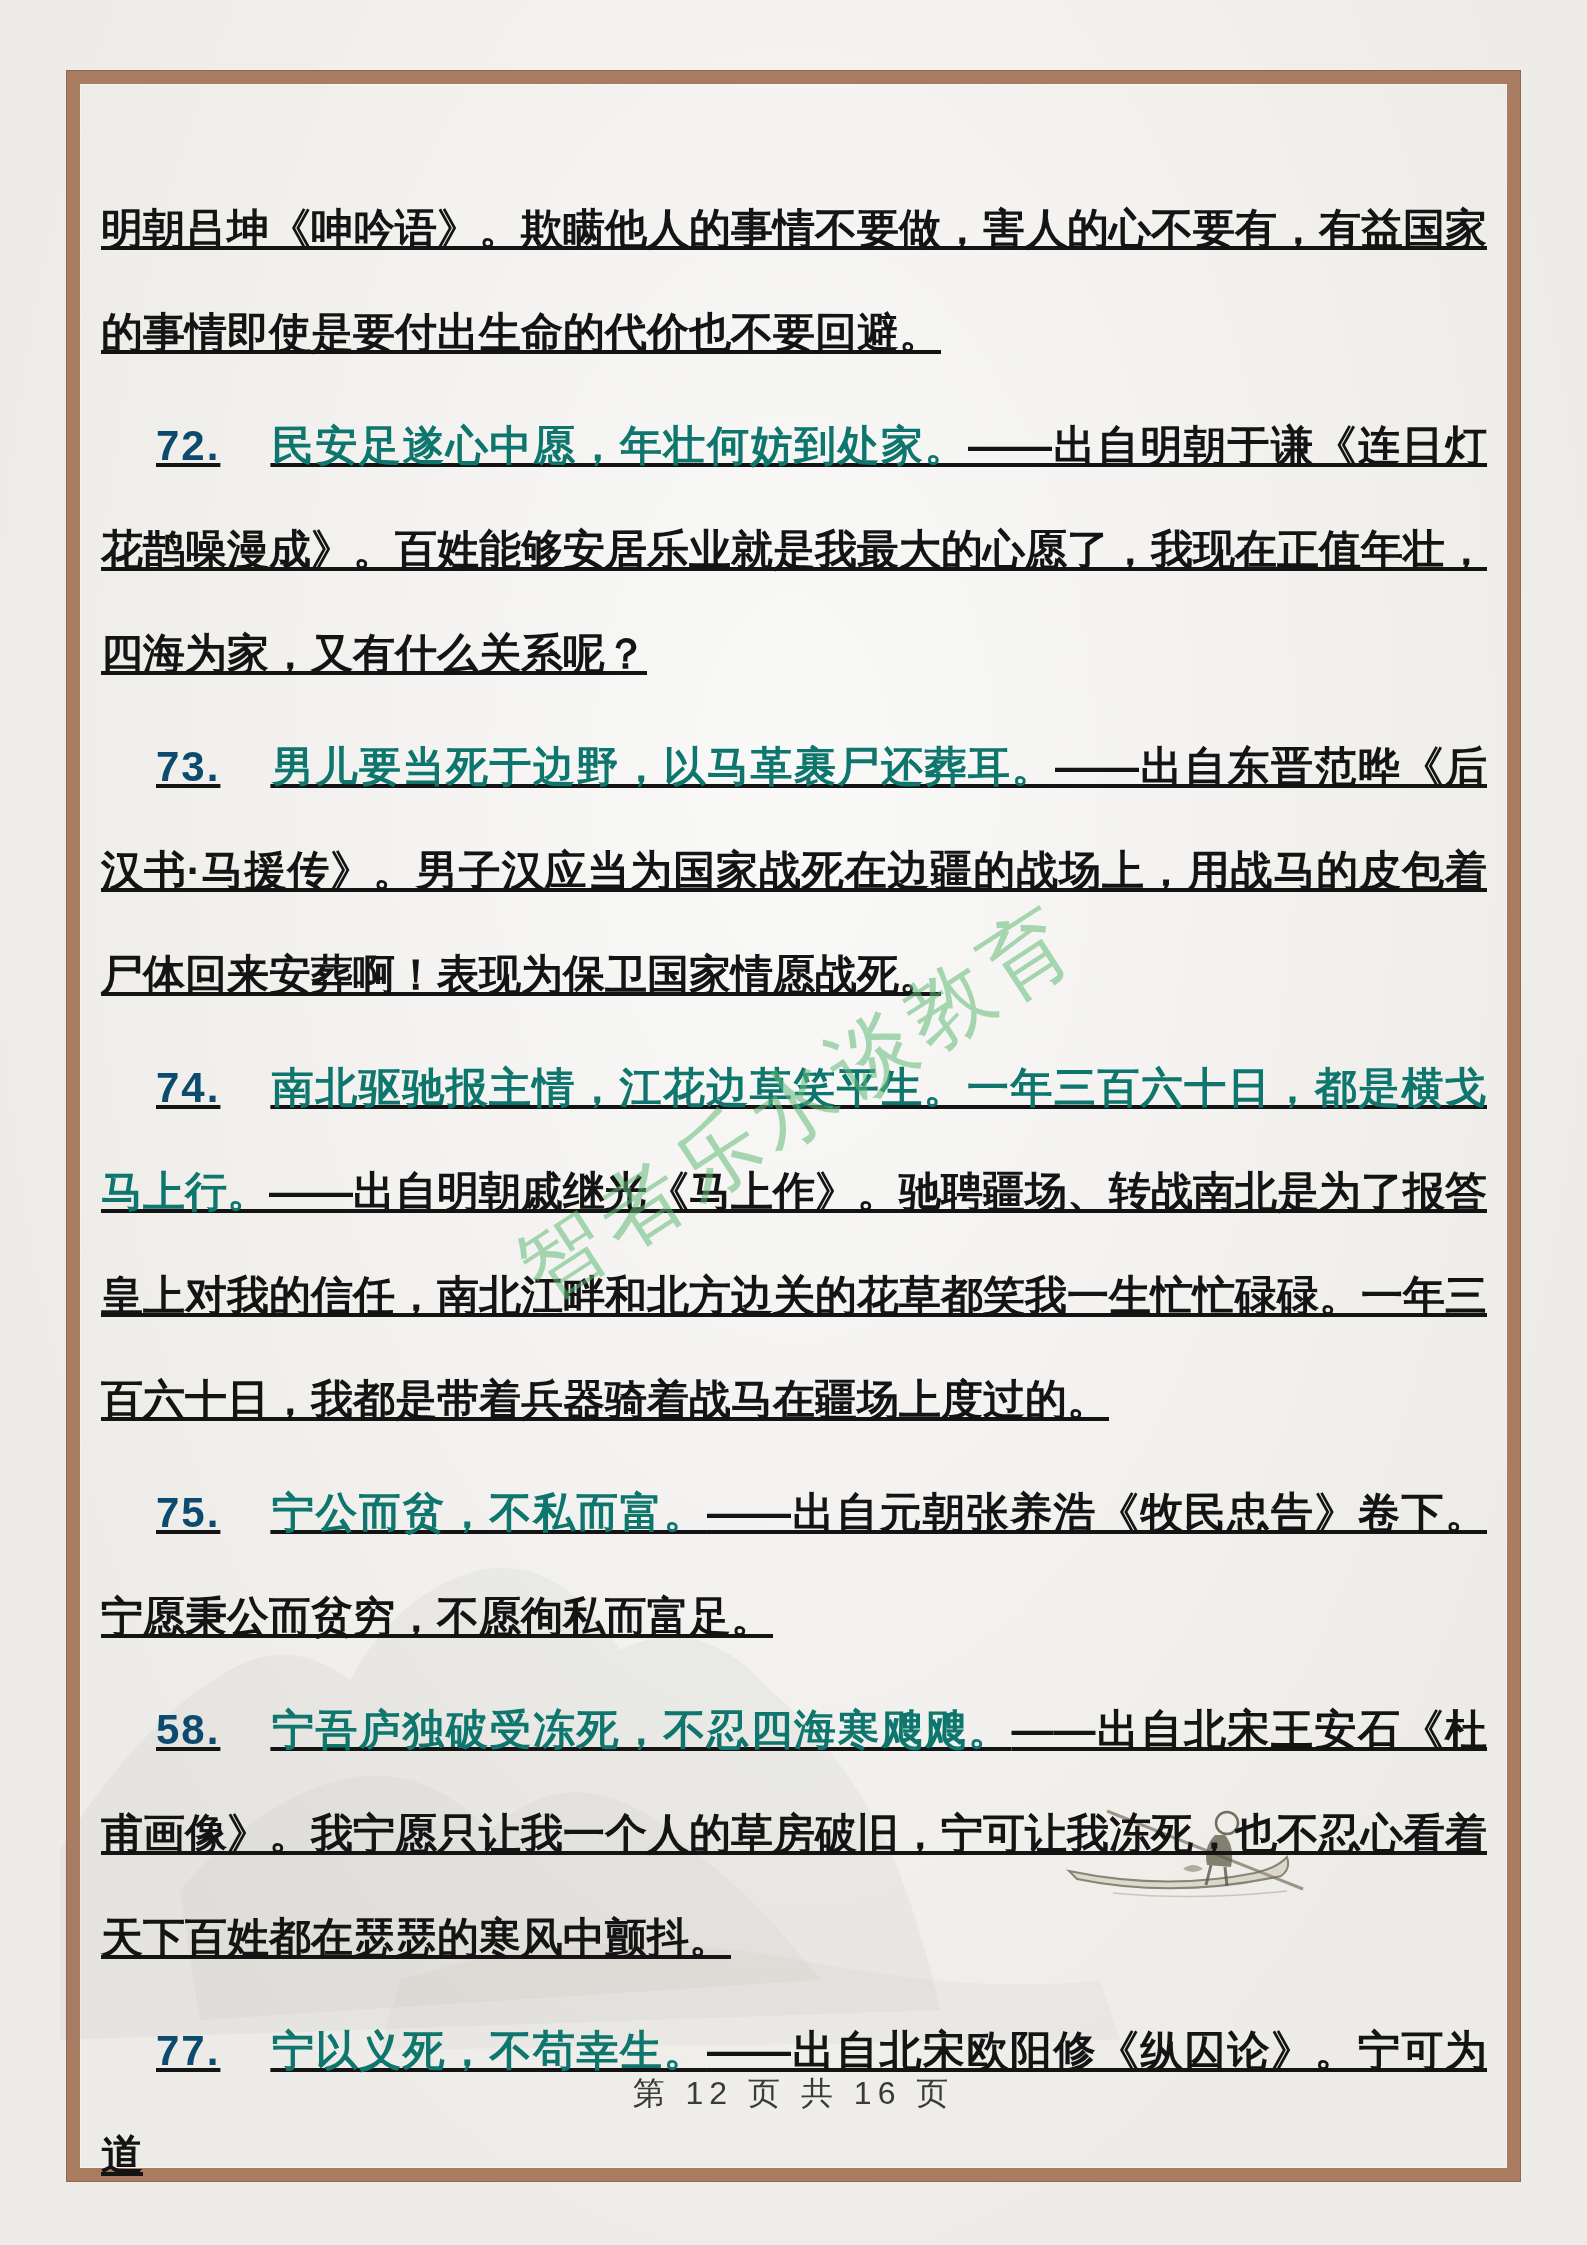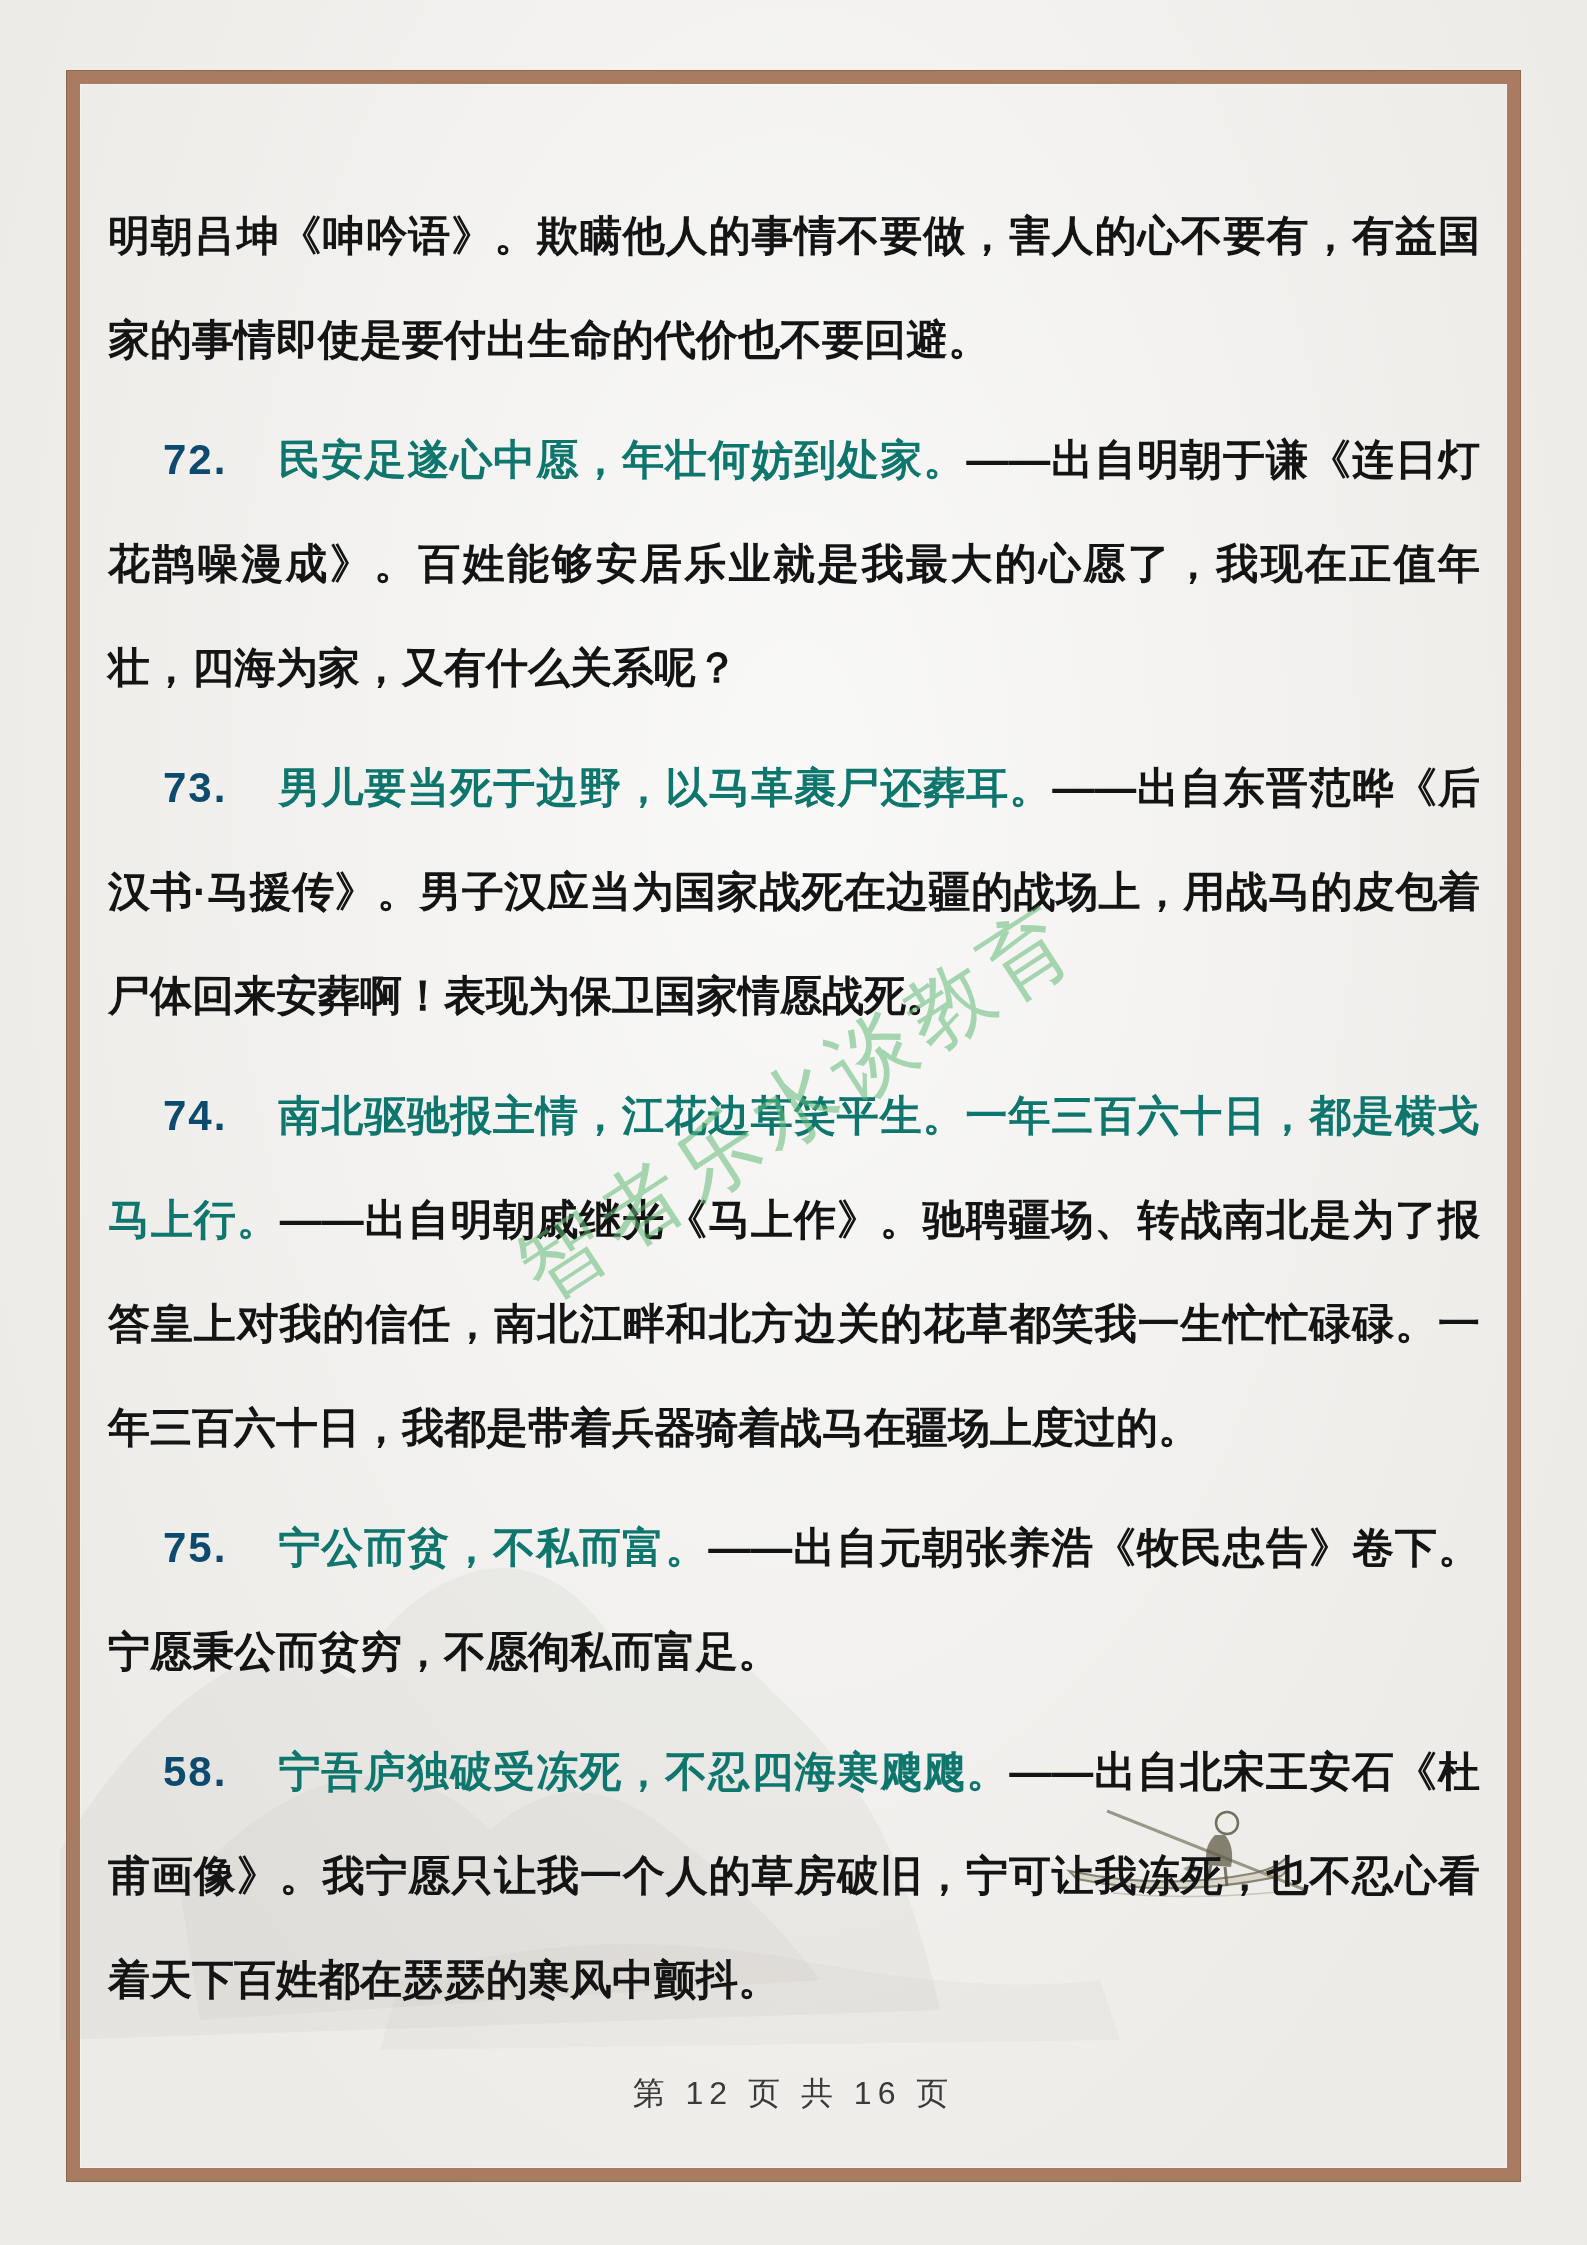--- a/index.html
+++ b/index.html
@@ -16,21 +16,21 @@
     box-sizing:border-box;
     pointer-events:none;
   }
   .textblock{
     position:absolute;left:92px;top:168px;width:1404px;
     font-size:42px;font-weight:bold;color:#141414;
     line-height:104px;
     text-align:justify;text-justify:inter-ideograph;text-align-last:left;
     z-index:3;
   }
-  .para{margin:16px;padding:0;}
+  .para{margin:9px;padding:0;text-decoration:underline;}
   .item{text-indent:55px;}
   .num{color:#0c4a6e;margin-right:50px;letter-spacing:2px;}
   .red{color:#0f766e;}
   .exp{color:#141414;}
   .watermark{
     position:absolute;left:798px;top:1104px;
     transform:translate(-50%,-50%) rotate(-33deg);
     font-size:84px;letter-spacing:8px;white-space:nowrap;
     color:rgba(97,186,118,0.55);font-weight:400;
     z-index:4;pointer-events:none;
@@ -66,18 +66,19 @@
 <div class="textblock">
   <p class="para">
     <span>明朝吕坤《呻吟语》。欺瞒他人的事情不要做，害人的心不要有，有益国家的事情即使是要付出生命的代价也不要回避。</span>
   </p>
   <div>
       <p class="para item"><span class="num">72.</span><span class="red">民安足遂心中愿，年壮何妨到处家。</span><span class="exp">——出自明朝于谦《连日灯花鹊噪漫成》。百姓能够安居乐业就是我最大的心愿了，我现在正值年壮，四海为家，又有什么关系呢？</span></p>
       <p class="para item"><span class="num">73.</span><span class="red">男儿要当死于边野，以马革裹尸还葬耳。</span><span class="exp">——出自东晋范晔《后汉书·马援传》。男子汉应当为国家战死在边疆的战场上，用战马的皮包着尸体回来安葬啊！表现为保卫国家情愿战死。</span></p>
       <p class="para item"><span class="num">74.</span><span class="red">南北驱驰报主情，江花边草笑平生。一年三百六十日，都是横戈马上行。</span><span class="exp">——出自明朝戚继光《马上作》。驰聘疆场、转战南北是为了报答皇上对我的信任，南北江畔和北方边关的花草都笑我一生忙忙碌碌。一年三百六十日，我都是带着兵器骑着战马在疆场上度过的。</span></p>
       <p class="para item"><span class="num">75.</span><span class="red">宁公而贫，不私而富。</span><span class="exp">——出自元朝张养浩《牧民忠告》卷下。宁愿秉公而贫穷，不愿徇私而富足。</span></p>
       <p class="para item"><span class="num">58.</span><span class="red">宁吾庐独破受冻死，不忍四海寒飕飕。</span><span class="exp">——出自北宋王安石《杜甫画像》。我宁愿只让我一个人的草房破旧，宁可让我冻死，也不忍心看着天下百姓都在瑟瑟的寒风中颤抖。</span></p>
+      <p class="para item"><span class="num">77.</span><span class="red">宁以义死，不苟幸生。</span><span class="exp">——出自北宋欧阳修《纵囚论》。宁可为道</span></p>
     </div>
 </div>
 
 <div class="watermark">智者乐水谈教育</div>
 
 <div class="footer">第 12 页 共 16 页</div>
 
 </body></html>

